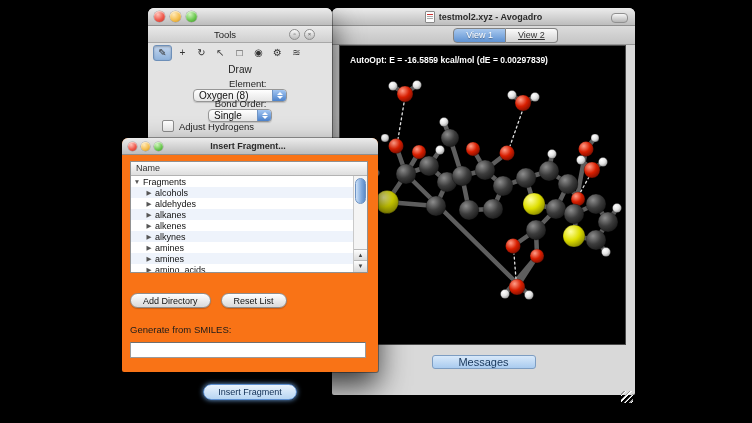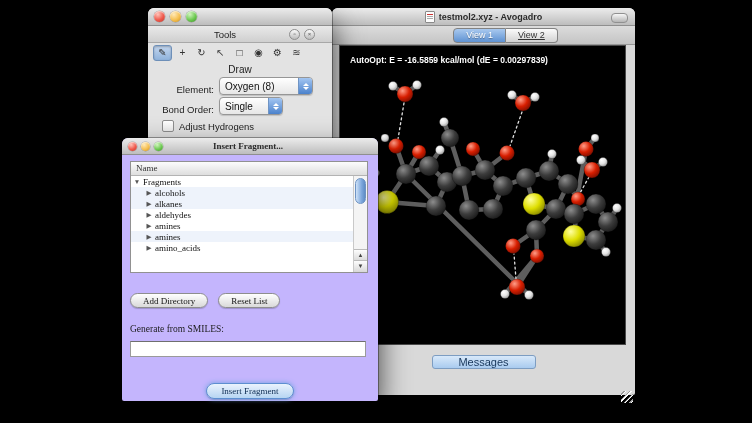--- a/index.html
+++ b/index.html
@@ -67,42 +67,42 @@
   .dock-title{flex:1;text-align:center;font-size:9.5px;color:#222;}
   .dock-btn{width:9px;height:9px;border-radius:50%;margin-left:4px;flex:none;
       background:linear-gradient(#fafafa,#bcbcbc);border:1px solid #8e8e8e;
       font-size:6px;line-height:8px;text-align:center;color:#555;}
   .tool-row{display:flex;align-items:center;padding:2px 5px 1px;gap:2px;}
   .tool-icon{width:17px;height:14px;font-size:10px;line-height:14px;text-align:center;
       color:#333;border-radius:3px;}
   .tool-icon.selected{background:linear-gradient(#c3d6ee,#8fb3dc);
       border:1px solid #6d8fb8;box-shadow:inset 0 1px 2px rgba(0,0,0,.25);}
   .section-label{text-align:center;font-size:10px;color:#1c1c1c;margin:2px 0 3px;}
-  .form-row{display:flex;align-items:flex-end;margin:3px 8px 0;height:17px;}
+  .form-row{display:flex;align-items:center;margin:3px 8px 0;height:17px;flex-direction:column;}
   .form-label{width:58px;text-align:right;font-size:9.5px;color:#1c1c1c;
       padding-right:5px;flex:none;}
   .popup{height:16px;display:flex;align-items:center;background:linear-gradient(#ffffff,#e6e6e6);
       border:1px solid #969696;border-radius:4px;font-size:10px;color:#111;
       box-shadow:0 1px 1px rgba(0,0,0,.15);}
   .popup .pop-text{padding:0 5px;flex:1;white-space:nowrap;}
   .pop-arrows{width:13px;align-self:stretch;border-left:1px solid #6f94c4;
       background:linear-gradient(#a3c6f2,#4b82cc);border-radius:0 3px 3px 0;
       display:flex;flex-direction:column;align-items:center;justify-content:center;gap:1px;}
   .pop-arrows i{width:0;height:0;border-left:3px solid transparent;border-right:3px solid transparent;}
   .pop-arrows .up{border-bottom:3px solid #fff;}
   .pop-arrows .down{border-top:3px solid #fff;}
   .popup.w-element{width:92px;}
   .popup.w-bond{width:62px;}
   .check-row{display:flex;align-items:center;margin:5px 0 0 14px;}
   .checkbox{width:10px;height:10px;background:linear-gradient(#fff,#ececec);
       border:1px solid #8e8e8e;border-radius:2px;margin-right:5px;flex:none;}
   .check-label{font-size:9.5px;color:#1c1c1c;}
 
   
-  .frag-win{left:122px;top:138px;width:256px;height:263px;z-index:3;background:#c4b5fd;font-family:Liberation Serif, serif;}
+  .frag-win{left:122px;top:138px;width:256px;height:234px;z-index:3;background:#f97316;}
   .frag-win .titlebar{height:16px;}
   .frag-body{padding:6px 8px 0;}
   .frag-list{position:relative;width:238px;height:112px;background:#fff;
       border:1px solid #919191;box-sizing:border-box;}
   .list-header{height:13px;line-height:13px;font-size:9px;color:#333;padding-left:5px;
       background:linear-gradient(#fcfcfc,#dedede);border-bottom:1px solid #b3b3b3;}
   .list-body{position:absolute;left:0;right:13px;top:14px;bottom:0;overflow:hidden;}
   .list-row{height:11px;display:flex;align-items:center;font-size:9px;color:#111;}
   .list-row.alt{background:#eef3fb;}
   .tri{width:12px;text-align:center;font-size:6.5px;color:#555;flex:none;}
@@ -342,27 +342,35 @@
         <div class="list-header">Name</div>
         <div class="list-body">
             <div class="list-row">
               <span class="tri">▼</span>
               <span>Fragments</span>
             </div>
             <div class="list-row child alt">
               <span class="tri">▶</span>
               <span>alcohols</span>
             </div>
+            <div class="list-row child">
+              <span class="tri">▶</span>
+              <span>aldehydes</span>
+            </div>
             <div class="list-row child alt">
               <span class="tri">▶</span>
               <span>alkanes</span>
             </div>
             <div class="list-row child">
               <span class="tri">▶</span>
-              <span>aldehydes</span>
+              <span>alkenes</span>
+            </div>
+            <div class="list-row child alt">
+              <span class="tri">▶</span>
+              <span>alkynes</span>
             </div>
             <div class="list-row child">
               <span class="tri">▶</span>
               <span>amines</span>
             </div>
             <div class="list-row child alt">
               <span class="tri">▶</span>
               <span>amines</span>
             </div>
             <div class="list-row child">

